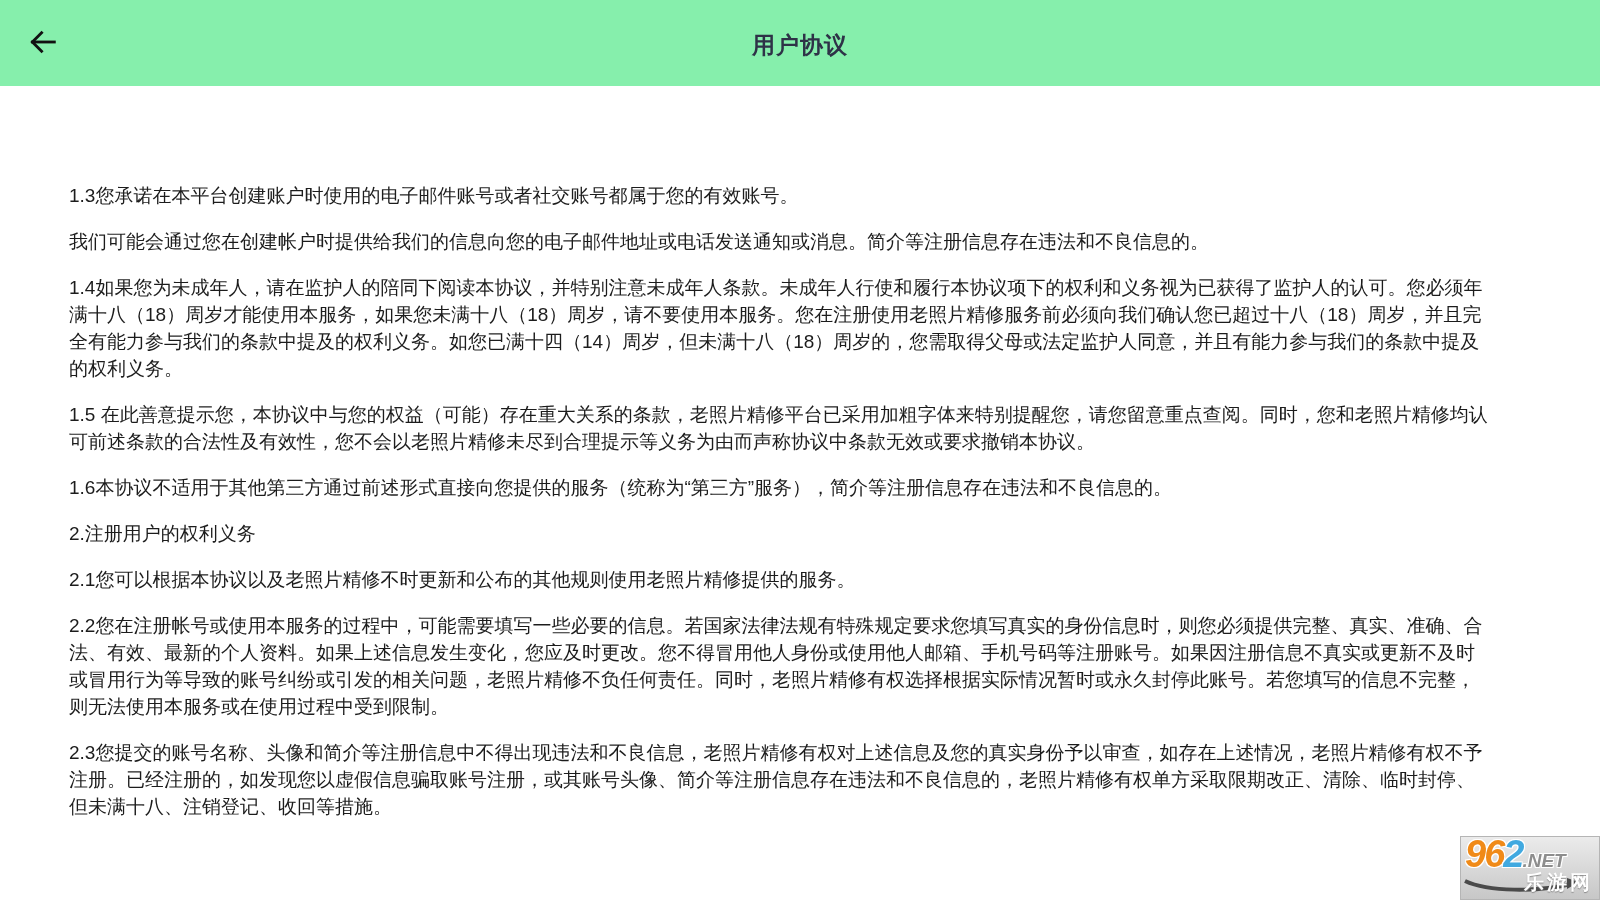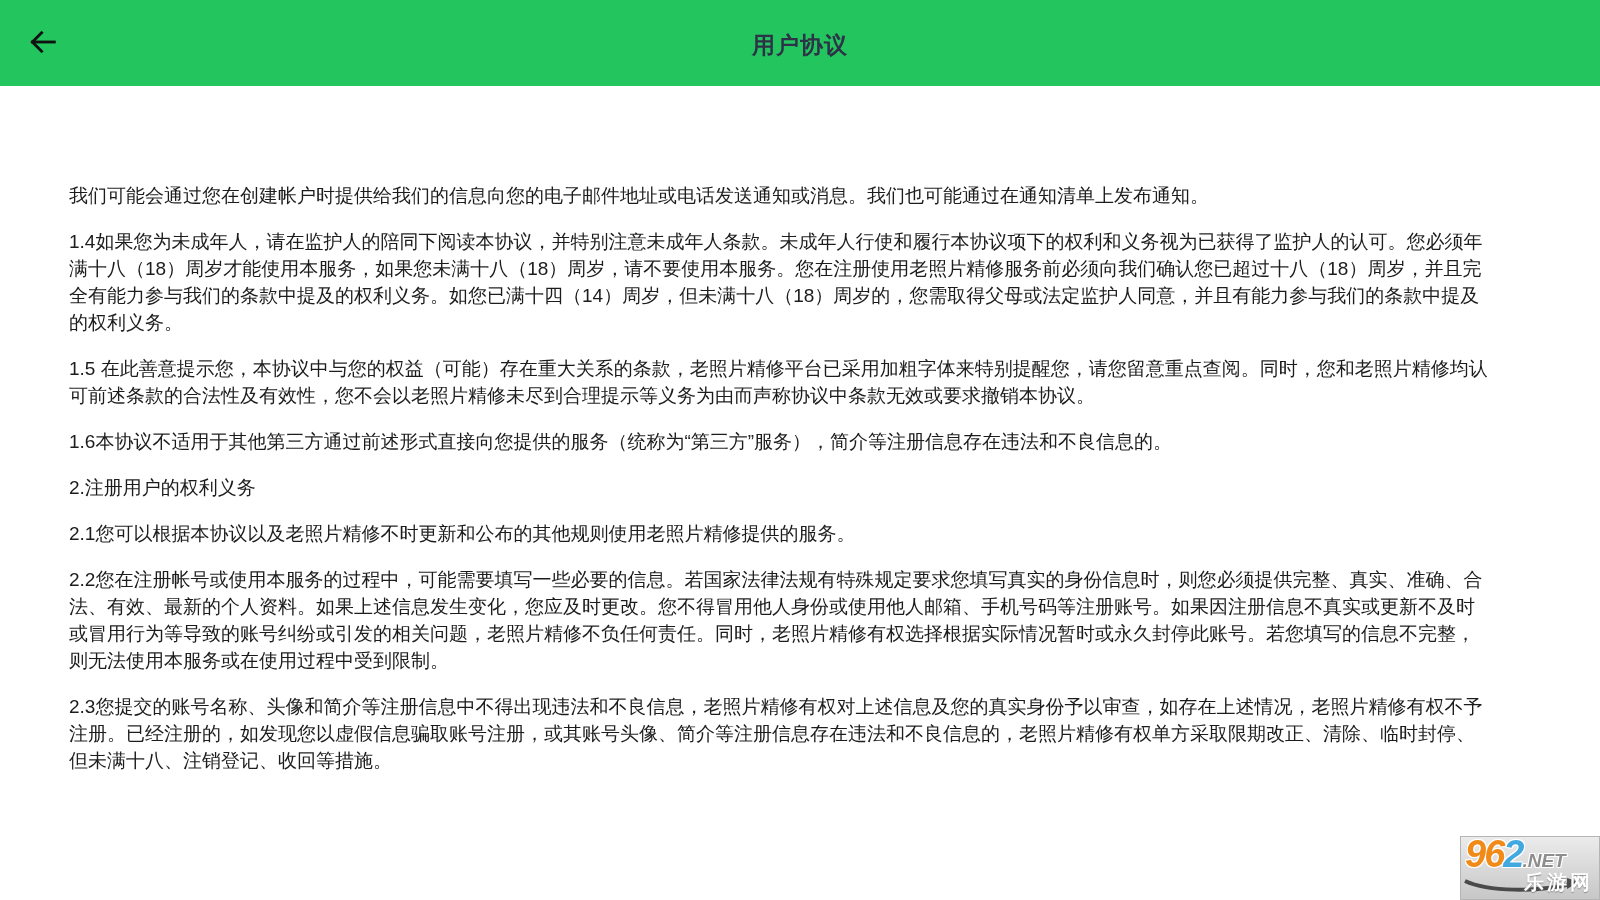--- a/index.html
+++ b/index.html
@@ -6,21 +6,21 @@
   html, body {
     width: 1600px; height: 900px;
     background: #ffffff;
     overflow: hidden;
     font-family: "Liberation Sans", "DejaVu Sans", sans-serif;
   }
   .header {
     position: relative;
     width: 100%;
     height: 86px;
-    background: #22c55e;
+    background: #86efac;
   }
   .back-btn {
     position: absolute;
     left: 24px; top: 24px;
     width: 38px; height: 38px;
     background: transparent;
     border: none;
     cursor: pointer;
     padding: 0;
   }
@@ -100,21 +100,22 @@
       <svg width="34" height="34" viewBox="0 0 24 24" fill="none" stroke="#111111" stroke-width="2" stroke-linecap="square">
         <path d="M20 12H4.5"></path>
         <path d="M11 5.5L4.5 12L11 18.5"></path>
       </svg>
     </span>
   </button>
   <div class="page-title">用户协议</div>
 </div>
 
 <div class="content">
-  <p>我们可能会通过您在创建帐户时提供给我们的信息向您的电子邮件地址或电话发送通知或消息。我们也可能通过在通知清单上发布通知。</p>
+  <p>1.3您承诺在本平台创建账户时使用的电子邮件账号或者社交账号都属于您的有效账号。</p>
+  <p>我们可能会通过您在创建帐户时提供给我们的信息向您的电子邮件地址或电话发送通知或消息。简介等注册信息存在违法和不良信息的。</p>
   <p>1.4如果您为未成年人，请在监护人的陪同下阅读本协议，并特别注意未成年人条款。未成年人行使和履行本协议项下的权利和义务视为已获得了监护人的认可。您必须年满十八（18）周岁才能使用本服务，如果您未满十八（18）周岁，请不要使用本服务。您在注册使用老照片精修服务前必须向我们确认您已超过十八（18）周岁，并且完全有能力参与我们的条款中提及的权利义务。如您已满十四（14）周岁，但未满十八（18）周岁的，您需取得父母或法定监护人同意，并且有能力参与我们的条款中提及的权利义务。</p>
   <p>1.5 在此善意提示您，本协议中与您的权益（可能）存在重大关系的条款，老照片精修平台已采用加粗字体来特别提醒您，请您留意重点查阅。同时，您和老照片精修均认可前述条款的合法性及有效性，您不会以老照片精修未尽到合理提示等义务为由而声称协议中条款无效或要求撤销本协议。</p>
   <p>1.6本协议不适用于其他第三方通过前述形式直接向您提供的服务（统称为“第三方”服务），简介等注册信息存在违法和不良信息的。</p>
   <p>2.注册用户的权利义务</p>
   <p>2.1您可以根据本协议以及老照片精修不时更新和公布的其他规则使用老照片精修提供的服务。</p>
   <p>2.2您在注册帐号或使用本服务的过程中，可能需要填写一些必要的信息。若国家法律法规有特殊规定要求您填写真实的身份信息时，则您必须提供完整、真实、准确、合法、有效、最新的个人资料。如果上述信息发生变化，您应及时更改。您不得冒用他人身份或使用他人邮箱、手机号码等注册账号。如果因注册信息不真实或更新不及时或冒用行为等导致的账号纠纷或引发的相关问题，老照片精修不负任何责任。同时，老照片精修有权选择根据实际情况暂时或永久封停此账号。若您填写的信息不完整，则无法使用本服务或在使用过程中受到限制。</p>
   <p>2.3您提交的账号名称、头像和简介等注册信息中不得出现违法和不良信息，老照片精修有权对上述信息及您的真实身份予以审查，如存在上述情况，老照片精修有权不予注册。已经注册的，如发现您以虚假信息骗取账号注册，或其账号头像、简介等注册信息存在违法和不良信息的，老照片精修有权单方采取限期改正、清除、临时封停、但未满十八、注销登记、收回等措施。</p>
 </div>
 
 <div class="watermark">

